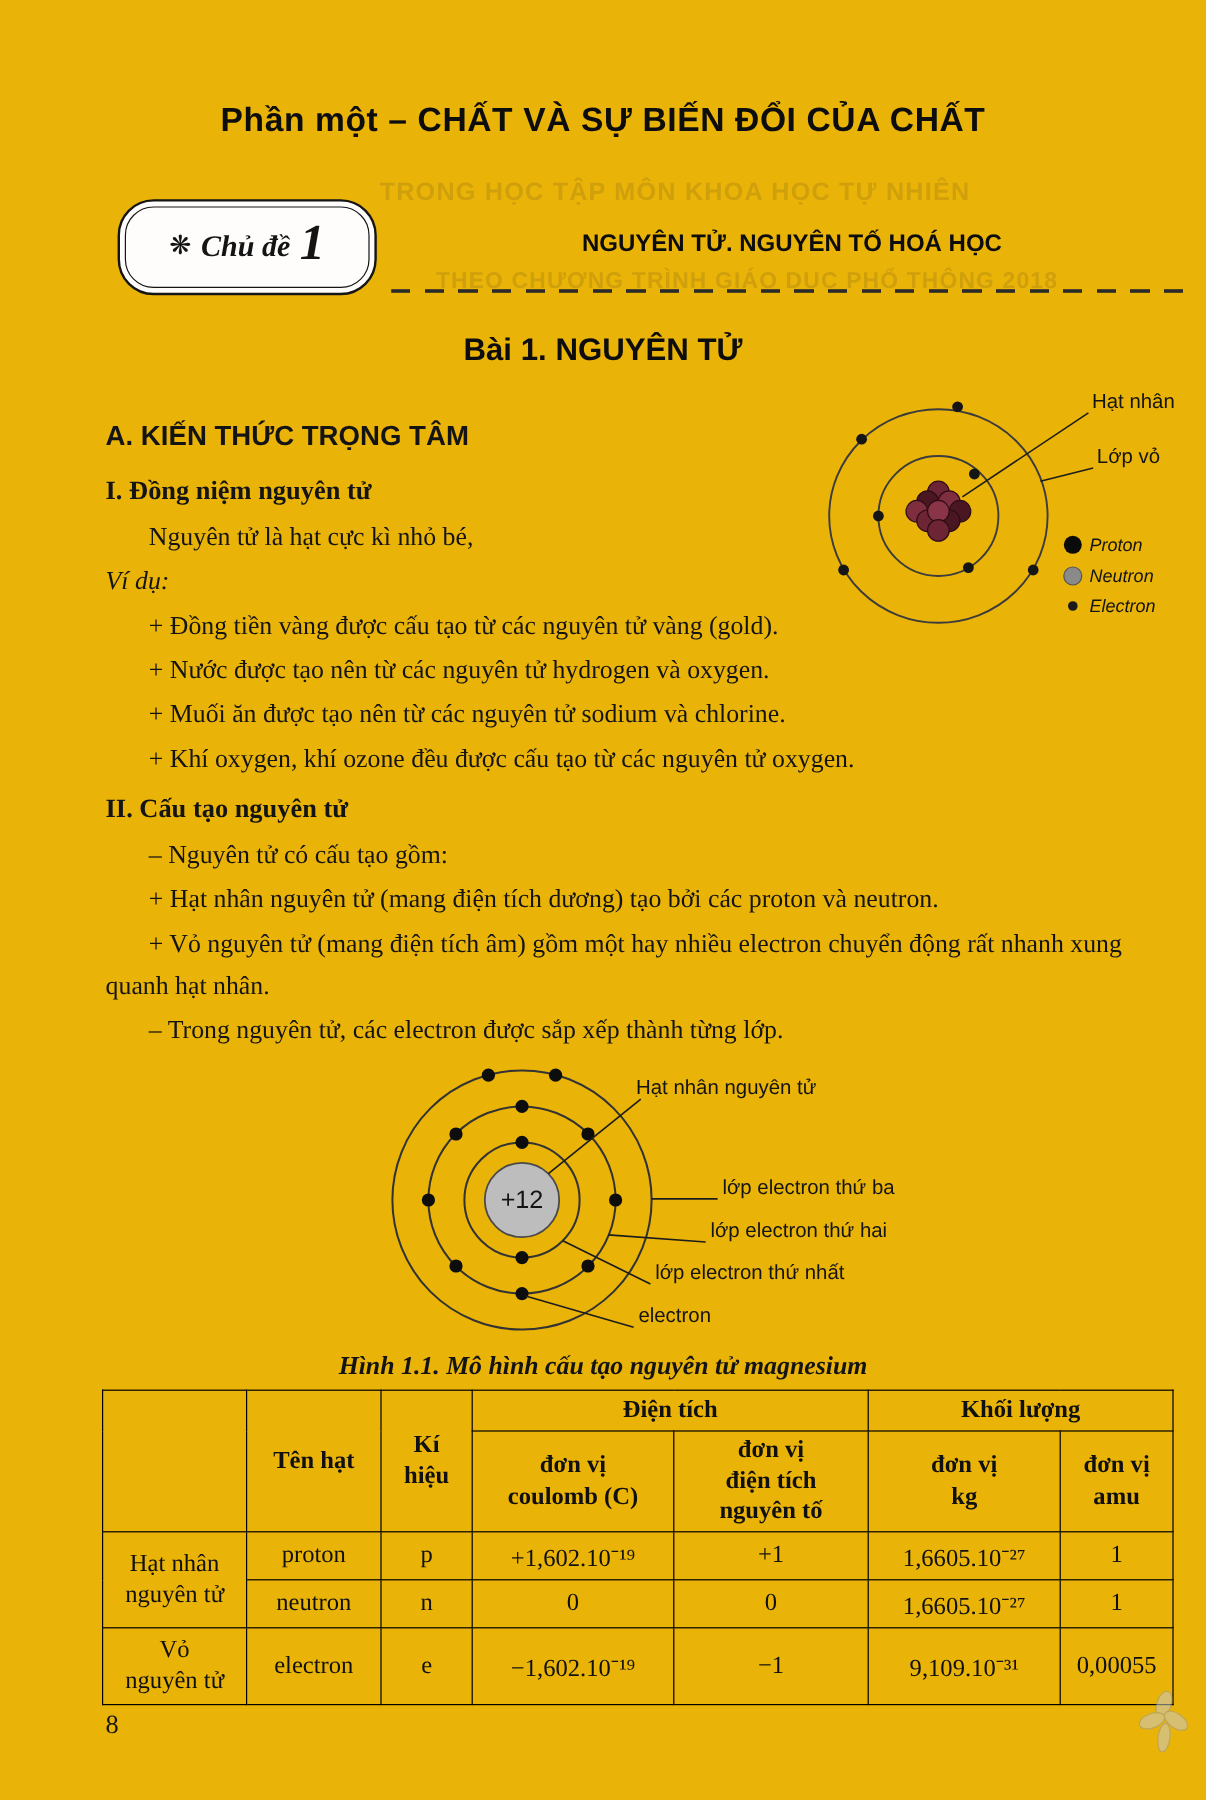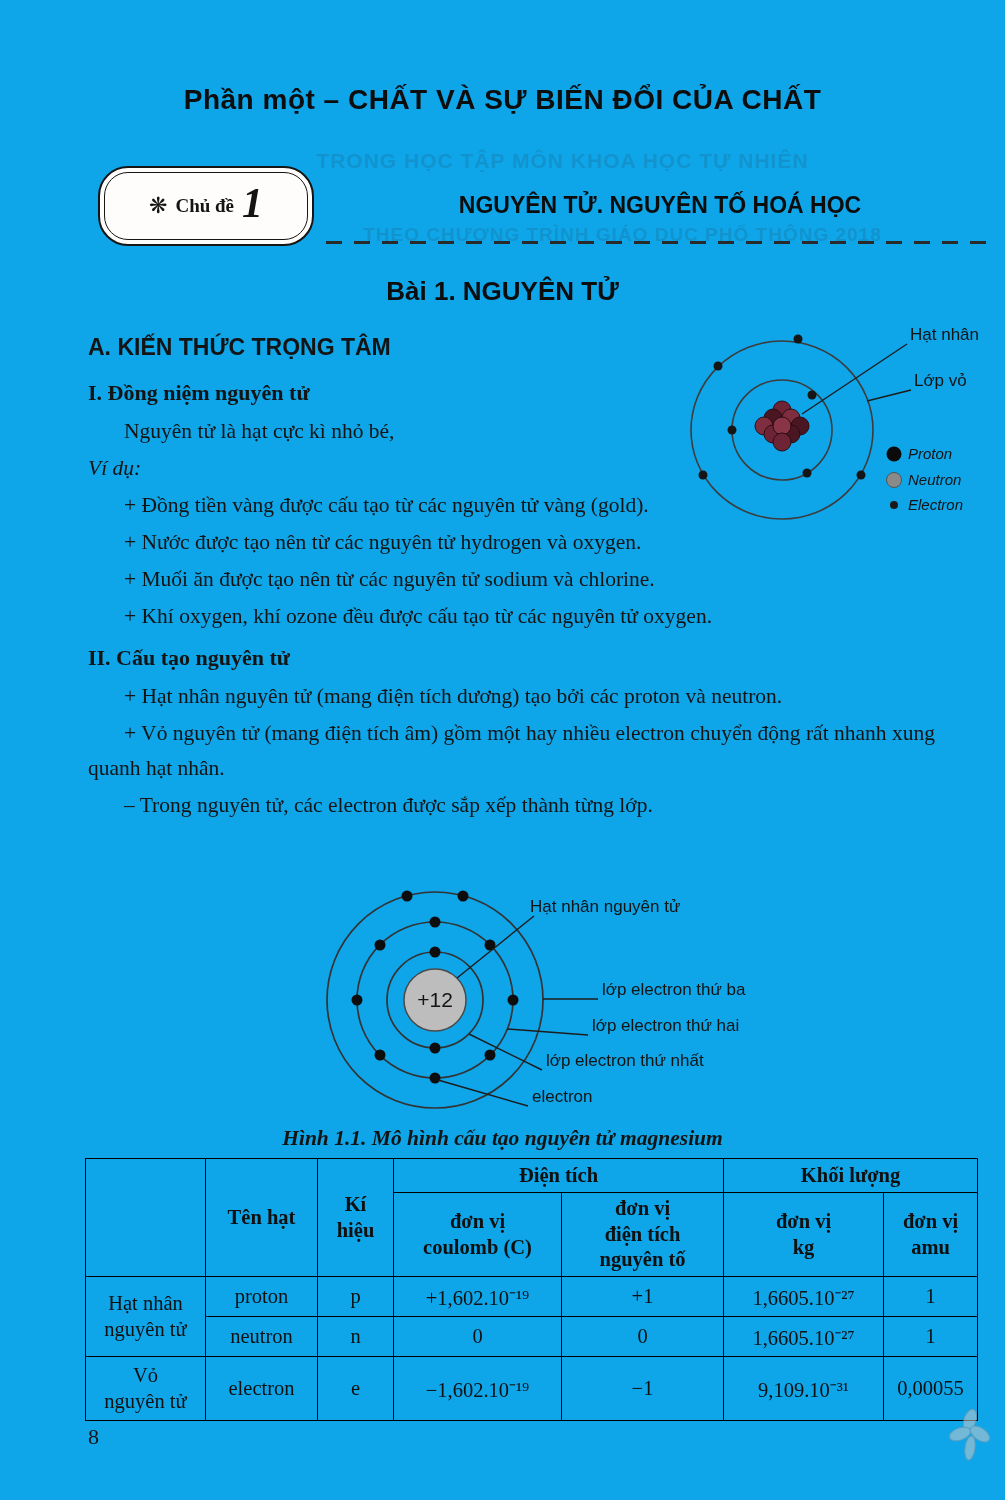--- a/index.html
+++ b/index.html
@@ -1,18 +1,18 @@
 <!DOCTYPE html>
 <html><head>
 <meta charset="utf-8">
 <style>
   html,body{margin:0;padding:0;background:#e8e8e8;}
   .page{
     position:relative;width:1005px;height:1500px;margin:0 auto;
-    background:#0ea5e9;color:#141414;overflow:hidden;
+    background:#eab308;color:#141414;overflow:hidden;
     font-family:"Liberation Serif",serif;
   }
   
   .part-title{
     position:absolute;top:84px;left:0;width:100%;text-align:center;
     font-family:"Liberation Sans",sans-serif;font-weight:700;font-size:28px;
     letter-spacing:.5px;color:#0d0d0d;
   }
   .ghost{
     position:absolute;width:100%;text-align:center;
@@ -24,36 +24,36 @@
   .badge{
     position:absolute;left:98px;top:166px;width:212px;height:76px;
     border:2px solid #151515;border-radius:30px;
     display:flex;align-items:center;justify-content:center;gap:8px;
     background:#fefdfb;
   }
   .badge::before{
     content:"";position:absolute;inset:4px;border:1.4px solid #151515;border-radius:24px;
   }
   .badge-star{font-family:"DejaVu Sans",sans-serif;font-size:22px;line-height:1;}
-  .badge-label{font-weight:700;font-size:19px;font-family:"Liberation Serif",serif;}
+  .badge-label{font-style:italic;font-weight:700;font-size:25px;font-family:"Liberation Serif",serif;}
   .badge-num{font-style:italic;font-weight:700;font-size:42px;font-family:"Liberation Serif",serif;margin-top:-6px;}
   .topic-title{
     position:absolute;left:340px;top:192px;width:640px;text-align:center;
-    font-family:"Liberation Sans",sans-serif;font-weight:700;font-size:23px;color:#0d0d0d;
+    font-family:"Liberation Sans",sans-serif;font-weight:700;font-size:20px;color:#0d0d0d;
   }
   .dash-line{
     position:absolute;left:326px;top:241px;width:660px;height:3px;
     background:repeating-linear-gradient(90deg,#2a2a2a 0 16px,transparent 16px 28px);
   }
   .lesson-title{
     position:absolute;top:276px;left:0;width:100%;text-align:center;
     font-family:"Liberation Sans",sans-serif;font-weight:700;font-size:26px;color:#0d0d0d;
   }
   
-  .content{position:absolute;left:88px;top:330px;width:900px;font-size:21.5px;line-height:35px;}
+  .content{position:absolute;left:88px;top:346px;width:900px;font-size:21.5px;line-height:35px;}
   .content h3{font-family:"Liberation Sans",sans-serif;font-size:23px;font-weight:700;margin:0 0 10px;}
   .content h4{font-family:"Liberation Serif",serif;font-size:22px;font-weight:700;margin:6px 0 4px;}
   .content p{margin:2px 0;}
   .indent{text-indent:36px;}
   .vidu{font-style:italic;}
   
   .atom-svg{position:absolute;left:652px;top:318px;}
   .mg-svg{position:absolute;left:310px;top:882px;}
   .fig-caption{
     position:absolute;top:1126px;left:0;width:100%;text-align:center;
@@ -144,20 +144,21 @@
   <div class="content">
     <h3>A. KIẾN THỨC TRỌNG TÂM</h3>
     <h4>I. Đồng niệm nguyên tử</h4>
     <p class="indent">Nguyên tử là hạt cực kì nhỏ bé,</p>
     <p class="vidu">Ví dụ:</p>
     <p class="indent">+  Đồng tiền vàng được cấu tạo từ các nguyên tử vàng (gold).</p>
     <p class="indent">+  Nước được tạo nên từ các nguyên tử hydrogen và oxygen.</p>
     <p class="indent">+  Muối ăn được tạo nên từ các nguyên tử sodium và chlorine.</p>
     <p class="indent">+  Khí oxygen, khí ozone đều được cấu tạo từ các nguyên tử oxygen.</p>
     <h4>II. Cấu tạo nguyên tử</h4>
+    <p class="indent">–  Nguyên tử có cấu tạo gồm:</p>
     <p class="indent">+  Hạt nhân nguyên tử (mang điện tích dương) tạo bởi các proton và neutron.</p>
     <p class="indent">+  Vỏ nguyên tử (mang điện tích âm) gồm một hay nhiều electron chuyển động rất nhanh xung quanh hạt nhân.</p>
     <p class="indent">–  Trong nguyên tử, các electron được sắp xếp thành từng lớp.</p>
   </div>
 
   <svg class="mg-svg" width="480" height="250" viewBox="0 0 480 250">
     <circle cx="125" cy="118" r="108" fill="none" stroke="#333" stroke-width="1.7"></circle>
     <circle cx="125" cy="118" r="78" fill="none" stroke="#333" stroke-width="1.7"></circle>
     <circle cx="125" cy="118" r="48" fill="none" stroke="#333" stroke-width="1.7"></circle>
     <circle cx="125" cy="118" r="31" fill="#bdbdbd" stroke="#4a4a4a" stroke-width="1.5"></circle>

